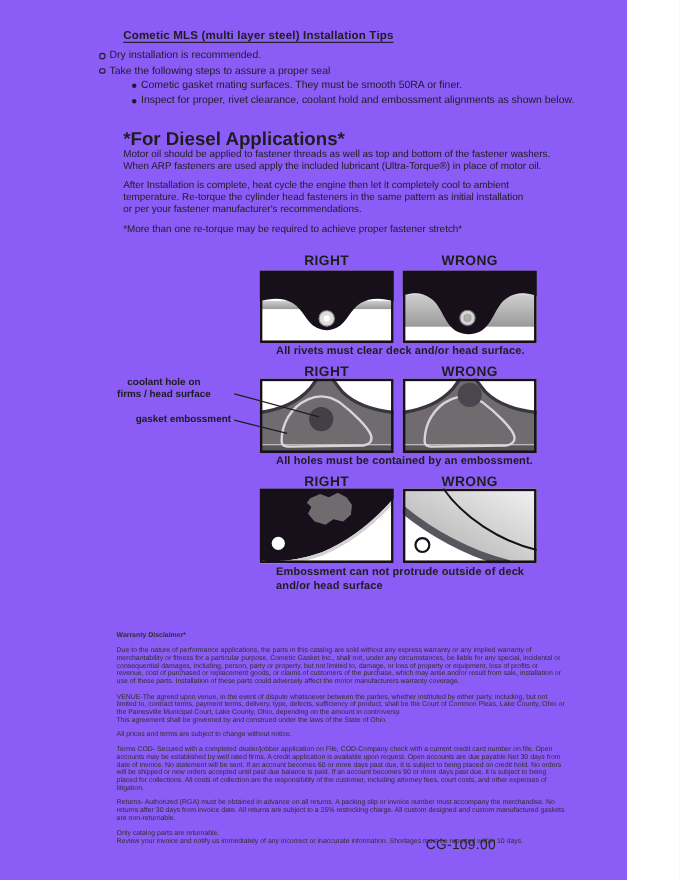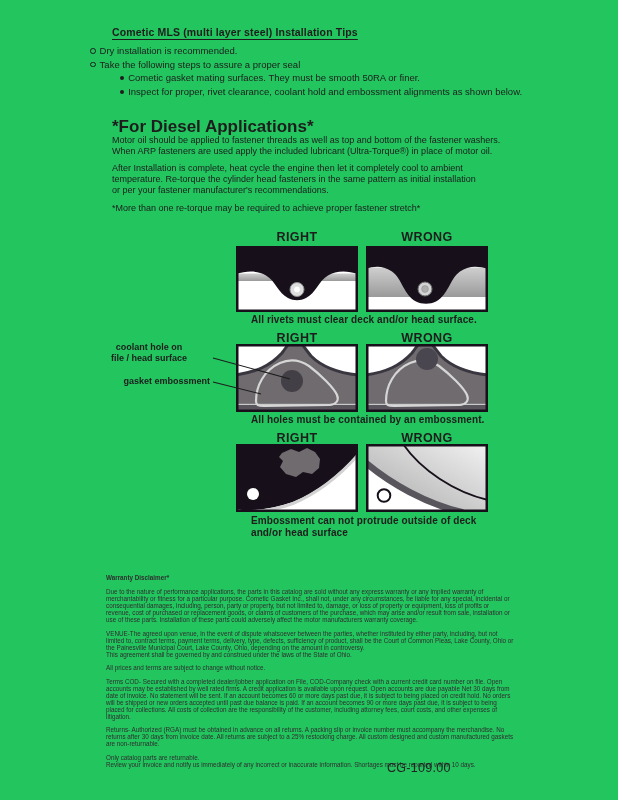--- a/index.html
+++ b/index.html
@@ -1,16 +1,16 @@
 <!DOCTYPE html>
 <html><head>
 <meta charset="utf-8">
 <style>
   html,body{margin:0;padding:0;background:#ffffff;}
-  #page{position:relative;width:618px;height:800px;background:#22c55e;overflow:hidden;
+  #page{position:relative;width:570px;height:800px;background:#8b5cf6;overflow:hidden;
         font-family:"Liberation Sans",sans-serif;color:#1d1d1d;}
 
   .title{position:absolute;left:112px;top:26px;font-size:10.5px;font-weight:700;
          letter-spacing:.15px;text-decoration:underline;text-decoration-thickness:1.3px;
          text-underline-offset:2.5px;}
 
   .bullets{position:absolute;left:90px;top:44px;width:470px;}
   .b-row{display:flex;align-items:flex-start;font-size:9.5px;line-height:13.7px;}
   .b-dot-open{flex:none;width:3.6px;height:3.6px;border:1px solid #1d1d1d;border-radius:50%;
               margin:4.2px 4px 0 0;}
@@ -103,21 +103,21 @@
       <rect x="1.25" y="1.25" width="119.5" height="63.5" fill="none" stroke="#17101b" stroke-width="2.5"></rect>
     </svg>
   </div>
   <div class="cap" style="top:314px;">All rivets must clear deck and/or head surface.</div>
 
   <div class="dg-h" style="left:236px;top:331px;">RIGHT</div>
   <div class="dg-h" style="left:366px;top:331px;">WRONG</div>
 
   <div class="lbl" style="top:342px;text-align:center;">
     <div>coolant hole on</div>
-    <div>file / head surface</div>
+    <div>firms / head surface</div>
   </div>
   <div class="lbl" style="top:376px;">gasket embossment</div>
 
   <div class="panel" style="left:236px;top:344px;">
     <svg width="122" height="68" viewBox="0 0 122 68">
       <rect x="0" y="0" width="122" height="68" fill="#ffffff"></rect>
       <path d="M0,31 C20,28 34,22 46,9 C49,5 51,2 52.5,0 L66,0 C68,3 71,7 75,12 C87,24 103,29 122,31 L122,68 L0,68 Z" fill="#6f6b6f"></path>
       <path d="M52.5,0 C51,2 49,5 46,9 C34,22 20,28 0,31" fill="none" stroke="#3a3640" stroke-width="3"></path>
       <path d="M66,0 C68,3 71,7 75,12 C87,24 103,29 122,31" fill="none" stroke="#3a3640" stroke-width="3"></path>
       <rect x="2" y="59.8" width="118" height="1.2" fill="#c9c9c9"></rect>

